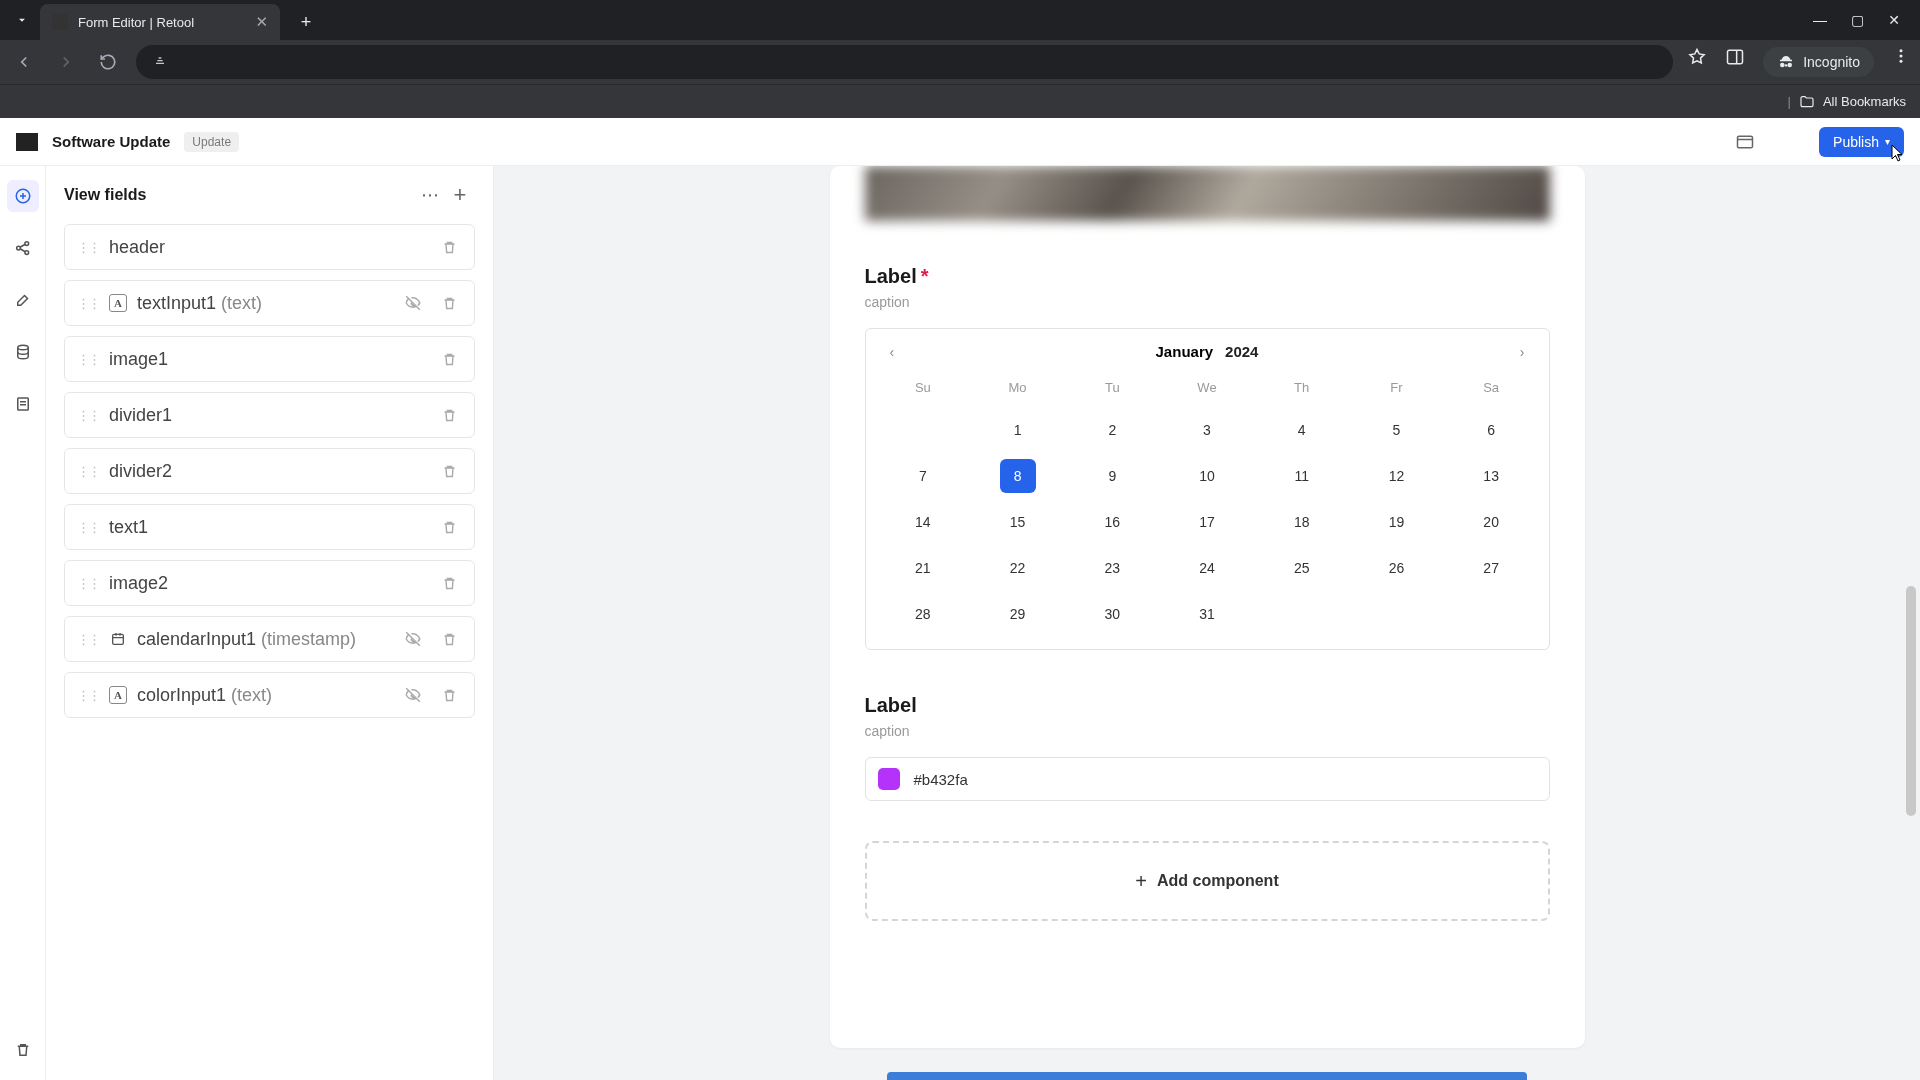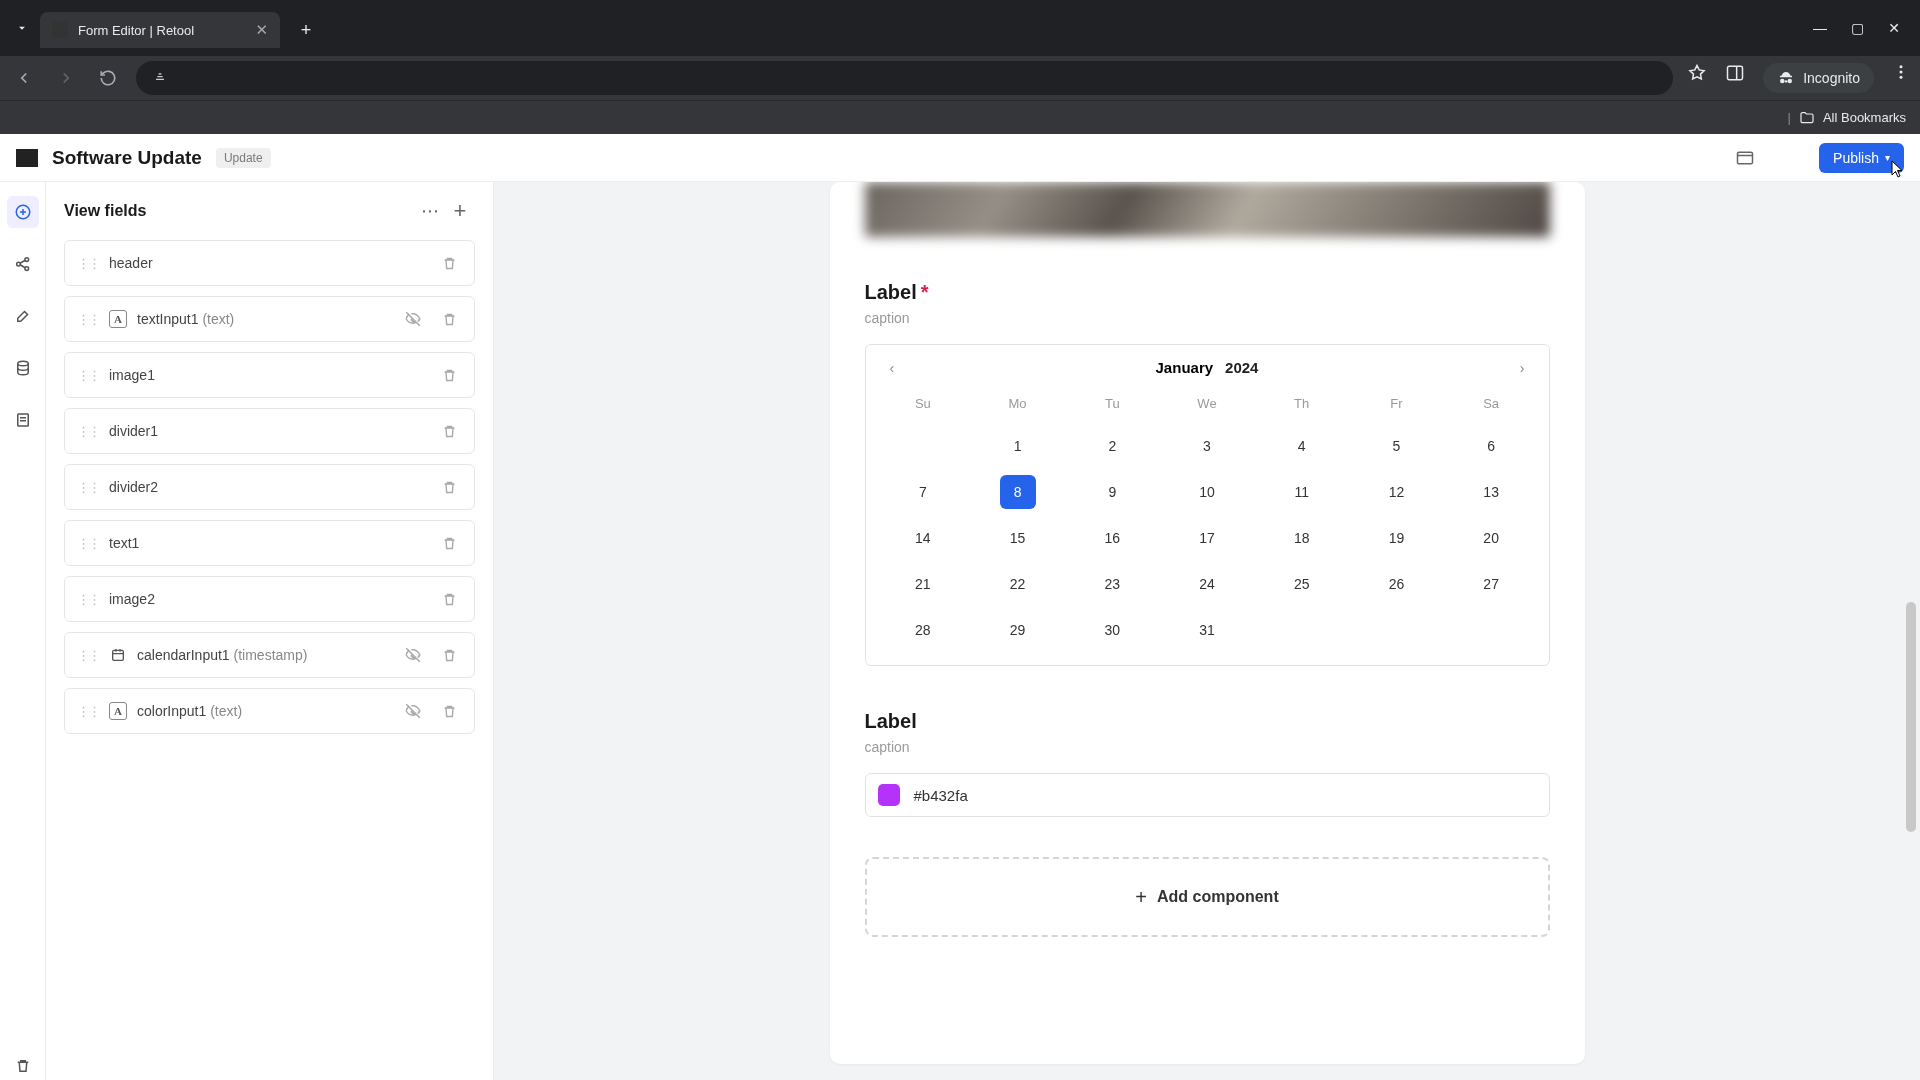--- a/index.html
+++ b/index.html
@@ -1,20 +1,20 @@
 <!DOCTYPE html>
 <html><head>
 <meta charset="utf-8">
 <style>
 * { margin: 0; padding: 0; box-sizing: border-box; font-family: -apple-system, BlinkMacSystemFont, "Segoe UI", sans-serif; }
 body { width: 1920px; height: 1080px; background: #202124; overflow: hidden; }
 
 
 .browser-chrome { background: #202124; }
-.tab-bar { height: 56px; display: flex; align-items: center; padding: 0 8px; gap: 4px; }
+.tab-bar { height: 40px; display: flex; align-items: center; padding: 0 8px; gap: 4px; }
 .tab-drop { width: 28px; height: 28px; border-radius: 50%; display: flex; align-items: center; justify-content: center; color: #e8eaed; cursor: pointer; }
 .tab { background: #35363a; height: 36px; border-radius: 8px 8px 0 0; display: flex; align-items: center; padding: 0 12px; gap: 10px; min-width: 240px; margin-top: 4px; }
 .tab-favicon { width: 16px; height: 16px; background: #333; border-radius: 3px; }
 .tab-title { color: #e8eaed; font-size: 13px; flex: 1; }
 .tab-close { color: #aaa; cursor: pointer; font-size: 15px; }
 .tab-new { width: 28px; height: 28px; display: flex; align-items: center; justify-content: center; color: #e8eaed; margin-left: 8px; margin-top: 4px; cursor: pointer; font-size: 18px; }
 .win-controls { margin-left: auto; display: flex; gap: 24px; color: #e8eaed; padding-right: 12px; }
 .win-btn { cursor: pointer; font-size: 14px; }
 
 .addr-bar { height: 44px; background: #35363a; display: flex; align-items: center; padding: 0 10px; gap: 14px; }
@@ -23,21 +23,21 @@
 .url-box { flex: 1; background: #202124; height: 34px; border-radius: 18px; display: flex; align-items: center; padding: 0 16px; gap: 12px; color: #c4c7c5; font-size: 15px; }
 .url-box .site-icon { width: 16px; height: 16px; display: flex; align-items: center; justify-content: center; }
 .addr-right { display: flex; align-items: flex-start; gap: 18px; color: #e8eaed; }
 .incognito-badge { display: flex; align-items: center; gap: 8px; background: #3c4043; padding: 6px 14px; border-radius: 18px; font-size: 14px; }
 .bookmarks-bar { height: 34px; background: #35363a; display: flex; align-items: center; justify-content: flex-end; padding: 0 14px; color: #e8eaed; font-size: 13px; gap: 8px; border-top: 1px solid #2a2a2a; }
 
 
 .app { background: #fff; height: calc(1080px - 40px - 44px - 34px); position: relative; display: flex; flex-direction: column; }
 .app-header { height: 48px; border-bottom: 1px solid #eee; display: flex; align-items: center; padding: 0 16px; gap: 14px; }
 .logo { width: 22px; height: 18px; background: linear-gradient(#222 33%, transparent 33% 36%, #222 36% 66%, transparent 66% 69%, #222 69%); }
-.app-title { font-weight: 600; font-size: 19px; color: #1a1a1a; }
+.app-title { font-weight: 600; font-size: 15px; color: #1a1a1a; }
 .draft-badge { background: #efefef; color: #7a7a7a; font-size: 12px; padding: 3px 8px; border-radius: 4px; font-weight: 500; }
 .header-spacer { flex: 1; }
 .header-icon { width: 32px; height: 32px; display: flex; align-items: center; justify-content: center; color: #666; cursor: pointer; }
 .publish-btn { background: #2563eb; color: #fff; border: none; padding: 7px 14px; border-radius: 6px; font-size: 14px; font-weight: 500; display: flex; align-items: center; gap: 6px; cursor: pointer; position: relative; margin-left: 44px; }
 .publish-btn .chev { font-size: 10px; }
 .cursor-pointer { position: absolute; right: -2px; bottom: -6px; font-size: 14px; pointer-events: none; }
 
 .app-body { display: flex; flex: 1; overflow: hidden; }
 .tool-rail { width: 46px; background: #fff; border-right: 1px solid #eee; display: flex; flex-direction: column; align-items: center; padding-top: 14px; gap: 20px; }
 .rail-icon { width: 32px; height: 32px; display: flex; align-items: center; justify-content: center; color: #555; cursor: pointer; border-radius: 6px; }
@@ -45,21 +45,21 @@
 .rail-bottom { margin-top: auto; margin-bottom: 14px; }
 
 .side-panel { width: 448px; background: #fff; border-right: 1px solid #eee; padding: 14px 18px; }
 .panel-head { display: flex; align-items: center; margin-bottom: 14px; }
 .panel-title { font-size: 16px; font-weight: 600; color: #1a1a1a; flex: 1; }
 .panel-act { width: 30px; height: 30px; display: flex; align-items: center; justify-content: center; color: #666; cursor: pointer; font-size: 18px; }
 .fields { display: flex; flex-direction: column; gap: 10px; }
 .field-row { border: 1px solid #e5e5e5; border-radius: 6px; height: 46px; display: flex; align-items: center; padding: 0 12px; gap: 10px; background: #fff; }
 .grip { color: #bbb; cursor: grab; font-size: 13px; letter-spacing: -2px; }
 .field-icon { width: 18px; height: 18px; display: flex; align-items: center; justify-content: center; color: #555; }
-.field-label { font-size: 14px; color: #444; flex: 1; }
+.field-label { font-size: 18px; color: #444; flex: 1; }
 .field-sub { color: #888; }
 .field-action { width: 26px; height: 26px; color: #aaa; cursor: pointer; display: flex; align-items: center; justify-content: center; }
 
 .canvas { flex: 1; background: #f2f3f5; overflow-y: auto; display: flex; justify-content: center; padding-bottom: 32px; position: relative; }
 .form-card { width: 755px; background: #fff; border-radius: 10px; margin-top: 0; padding: 0 0 30px 0; box-shadow: 0 1px 3px rgba(0,0,0,.05); }
 .hero-img { height: 55px; background: linear-gradient(120deg, #6b6560 0%, #968f87 20%, #5a534d 38%, #b0a99e 55%, #8a837a 72%, #4f4844 100%); filter: blur(6px); margin: 0 35px; border-radius: 2px; overflow: hidden; }
 .form-inner { padding: 0 35px; }
 .form-section { margin-top: 44px; }
 .flabel { font-size: 20px; font-weight: 600; color: #1a1a1a; display: flex; align-items: center; gap: 4px; }
 .req { color: #e11d48; }

